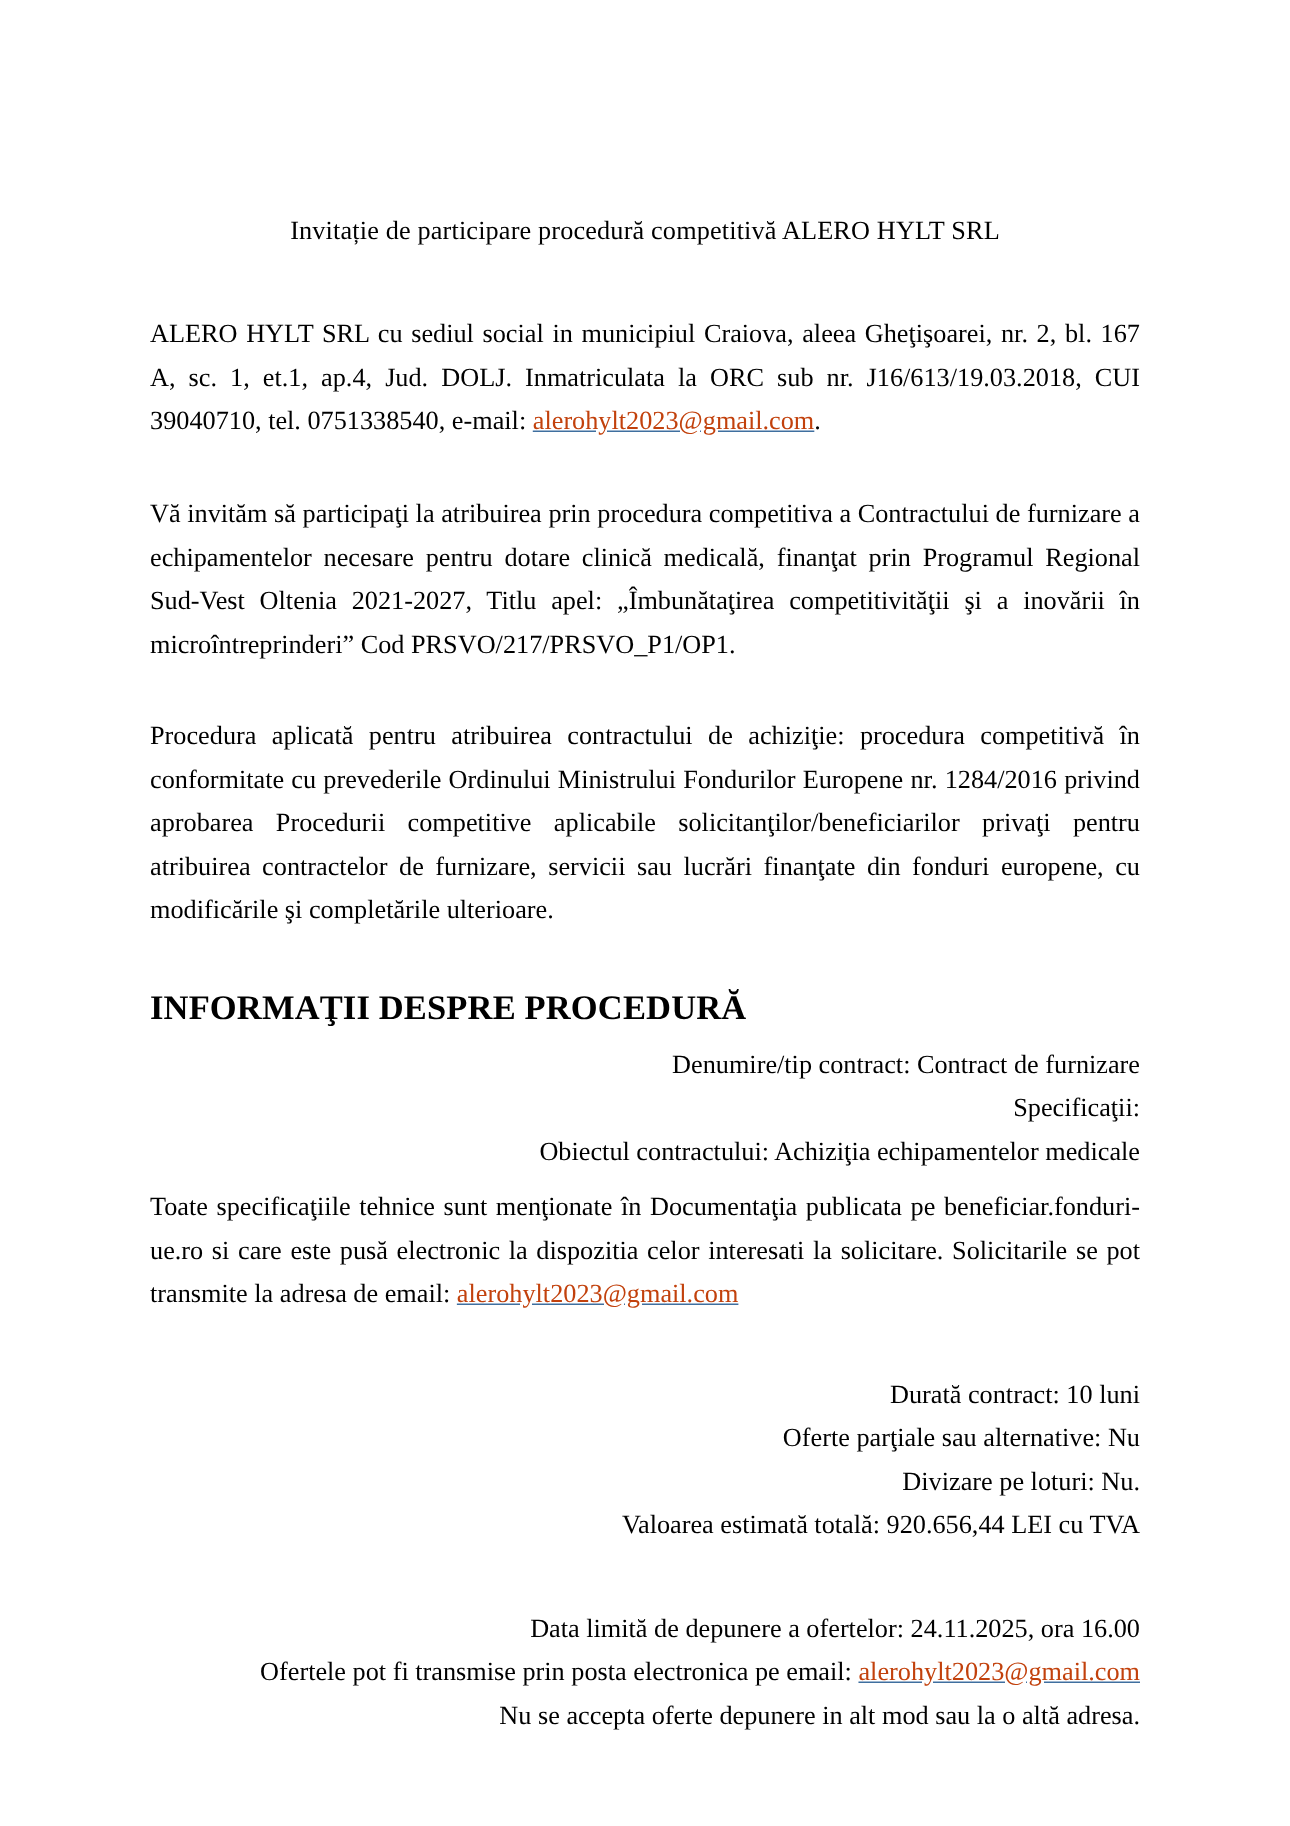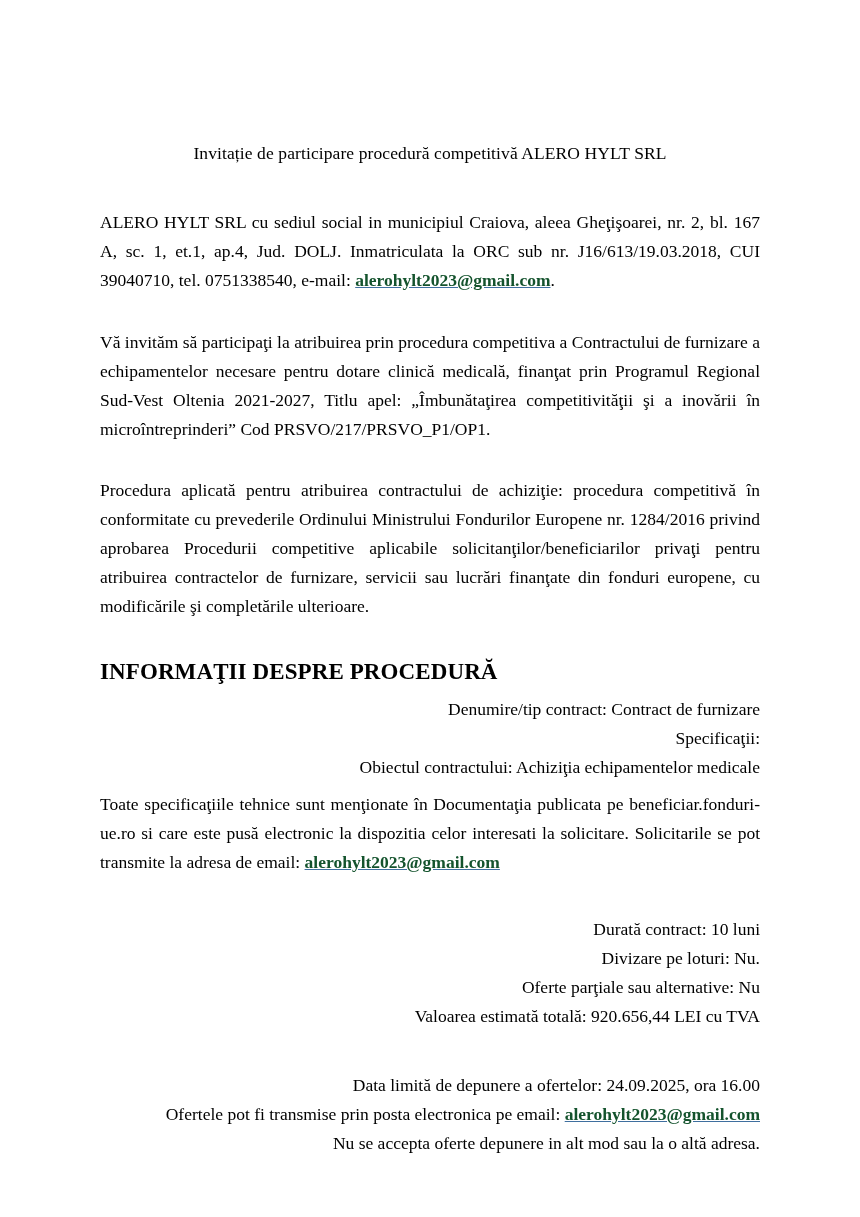--- a/index.html
+++ b/index.html
@@ -56,25 +56,24 @@
   }
   h2.section-heading {
     font-size: 23px;
     line-height: 29px;
     font-weight: bold;
     margin: 0;
     text-align: left;
     letter-spacing: 0.1px;
   }
   .maillink {
-    color: #14532d;
+    color: #c2410c;
     text-decoration: underline;
     text-decoration-color: #3f6f9f;
     text-underline-offset: 1px;
-    font-weight: bold;
   }
   
   .gap-intro   { height: 42px; }
   .gap-a       { height: 33px; }
   .gap-b       { height: 32px; }
   .gap-c       { height: 36px; }
   .gap-head    { height: 9px; }
   .gap-spec    { height: 8px; }
   .gap-d       { height: 38px; }
   .gap-e       { height: 40px; }
@@ -112,28 +111,28 @@
     <p class="line">Obiectul contractului: Achiziţia echipamentelor medicale</p>
 
     <div class="gap-spec"></div>
 
     <p class="para"><span>Toate specificaţiile tehnice sunt menţionate în Documentaţia publicata pe beneficiar.fonduri-ue.ro si care este pusă electronic la dispozitia celor interesati la solicitare. Solicitarile se pot transmite la adresa de email: </span><a class="maillink" href="#">alerohylt2023@gmail.com</a></p>
 
     <div class="gap-d"></div>
 
     <p class="line">Durată contract: 10 luni</p>
 
+    <p class="line">Oferte parţiale sau alternative: Nu</p>
+
     <p class="line">Divizare pe loturi: Nu.</p>
-
-    <p class="line">Oferte parţiale sau alternative: Nu</p>
 
     <p class="line">Valoarea estimată totală: 920.656,44 LEI cu TVA</p>
 
     <div class="gap-e"></div>
 
-    <p class="line">Data limită de depunere a ofertelor: 24.09.2025, ora 16.00</p>
+    <p class="line">Data limită de depunere a ofertelor: 24.11.2025, ora 16.00</p>
 
     <p class="line"><span>Ofertele pot fi transmise prin posta electronica pe email: </span><a class="maillink" href="#">alerohylt2023@gmail.com</a></p>
 
     <p class="line">Nu se accepta oferte depunere in alt mod sau la o altă adresa.</p>
 
   </div>
 </div>
 
 </body></html>

